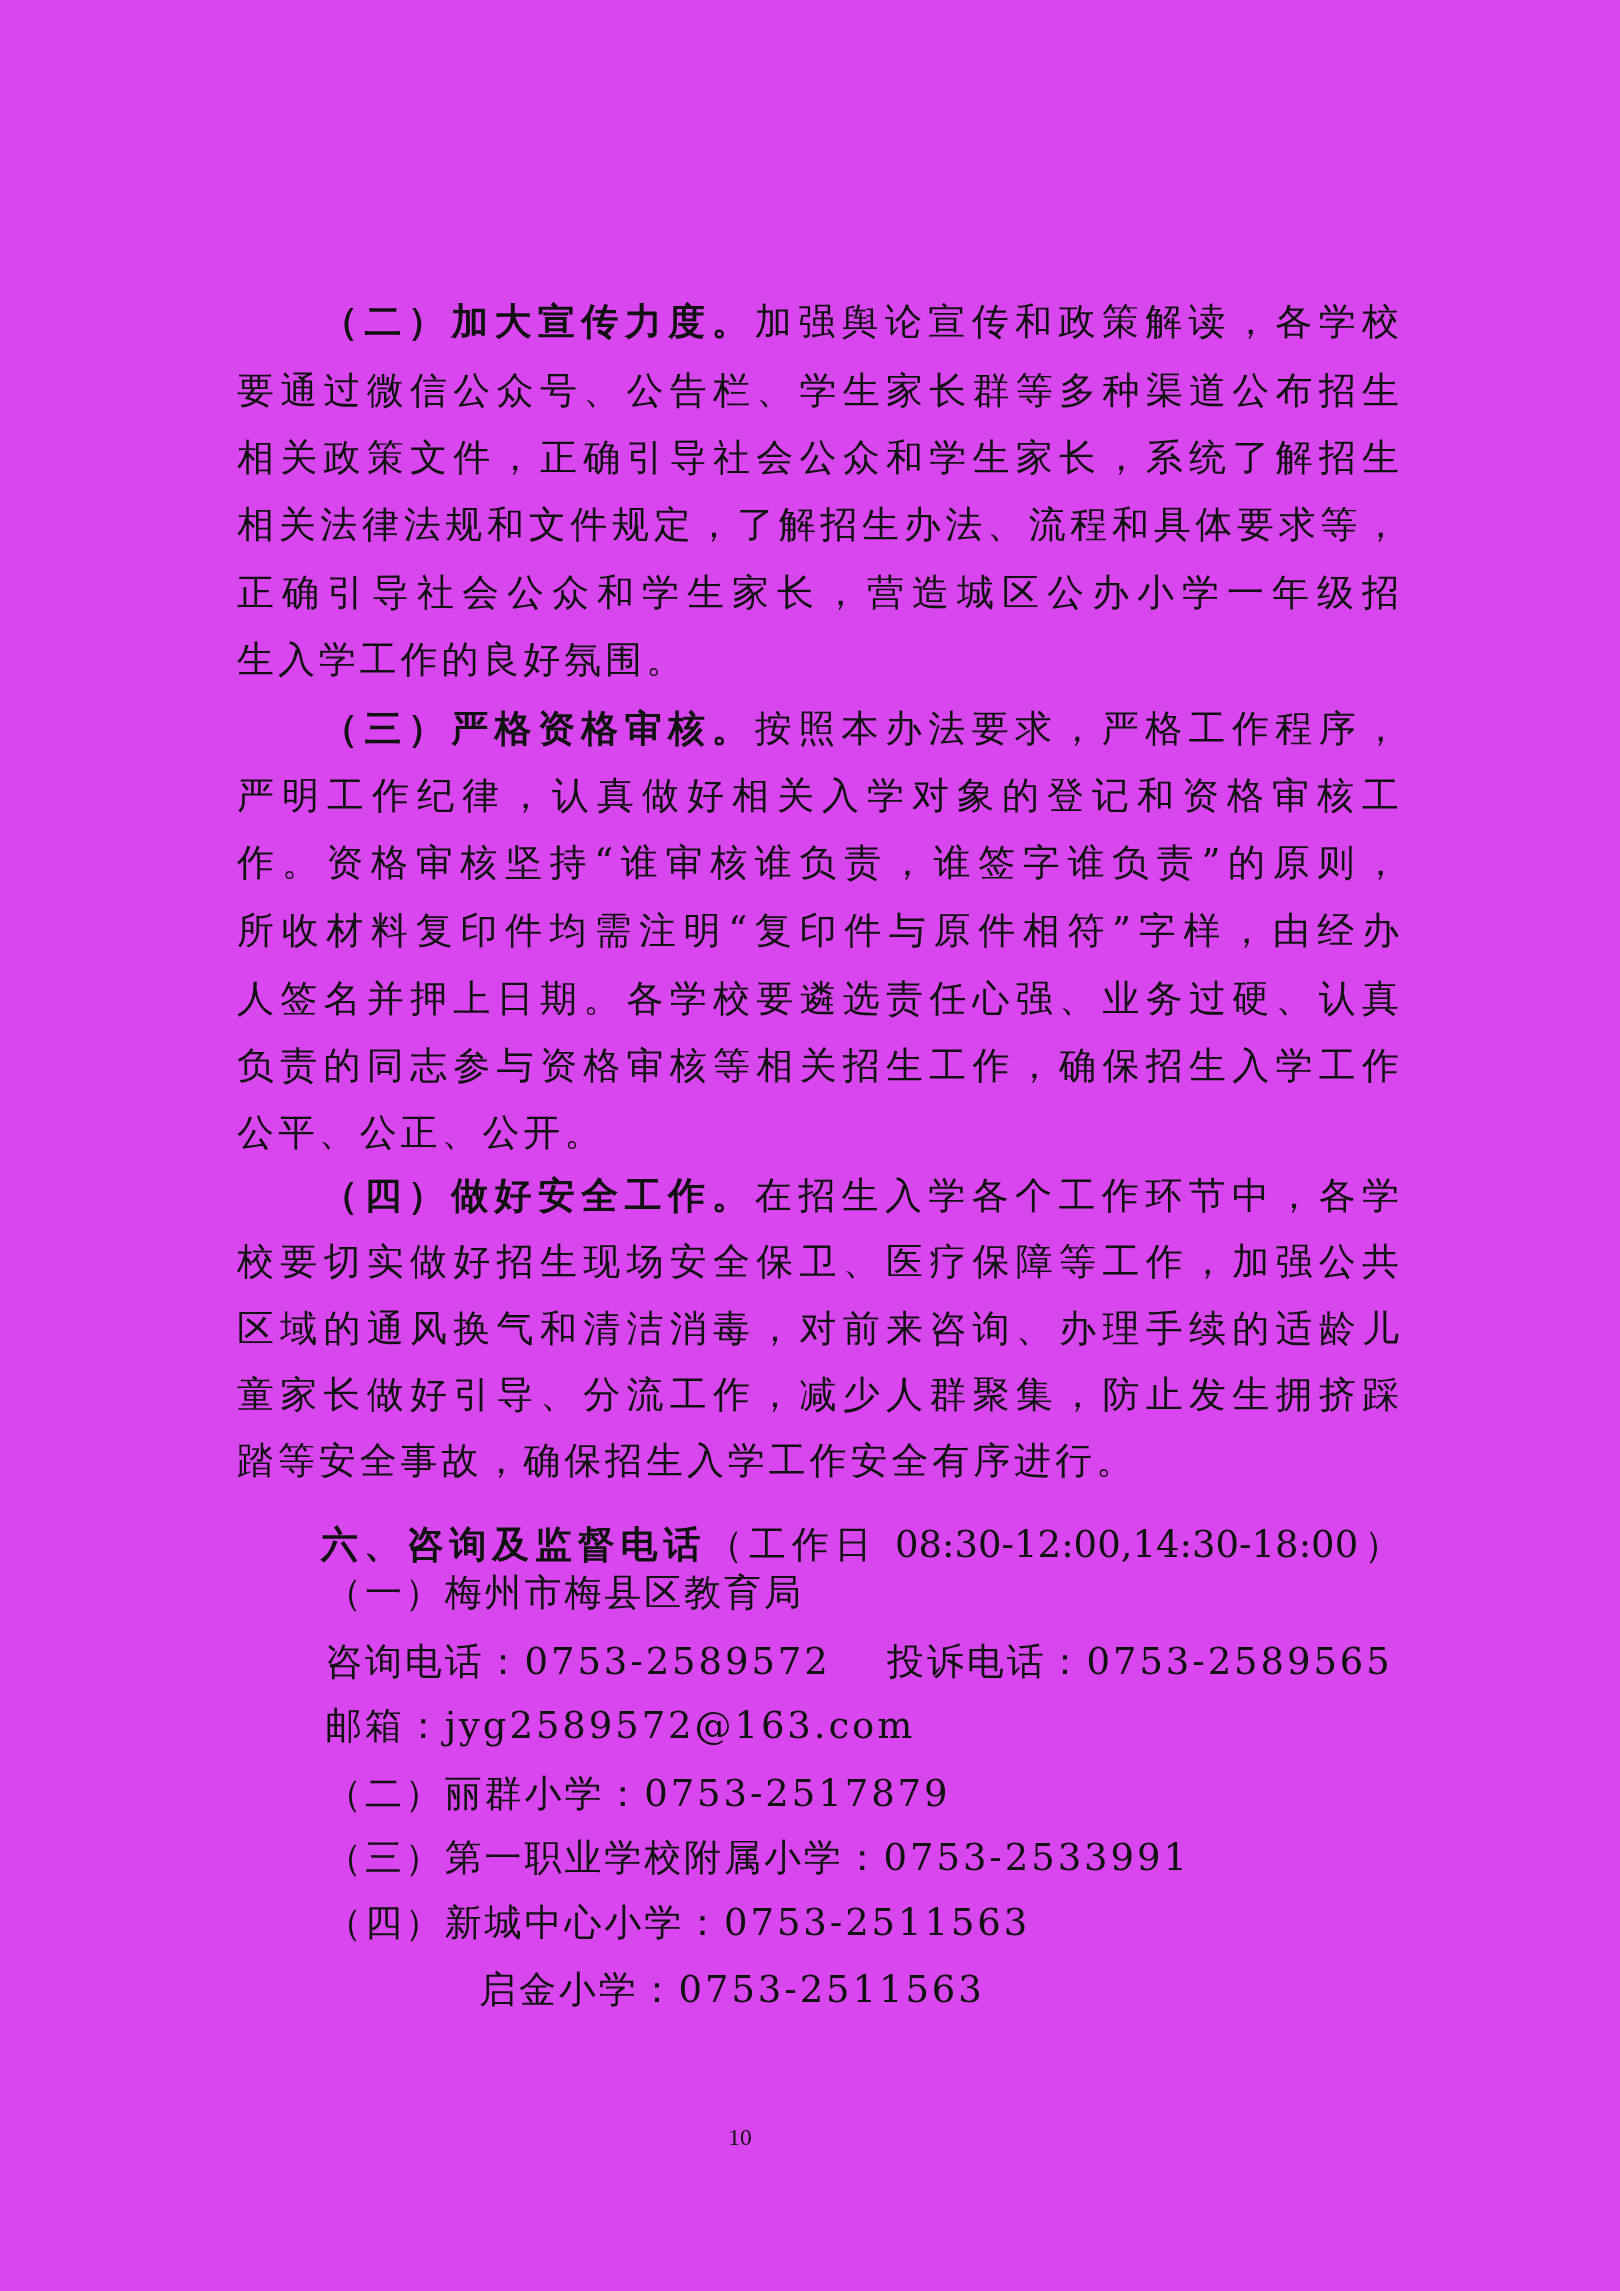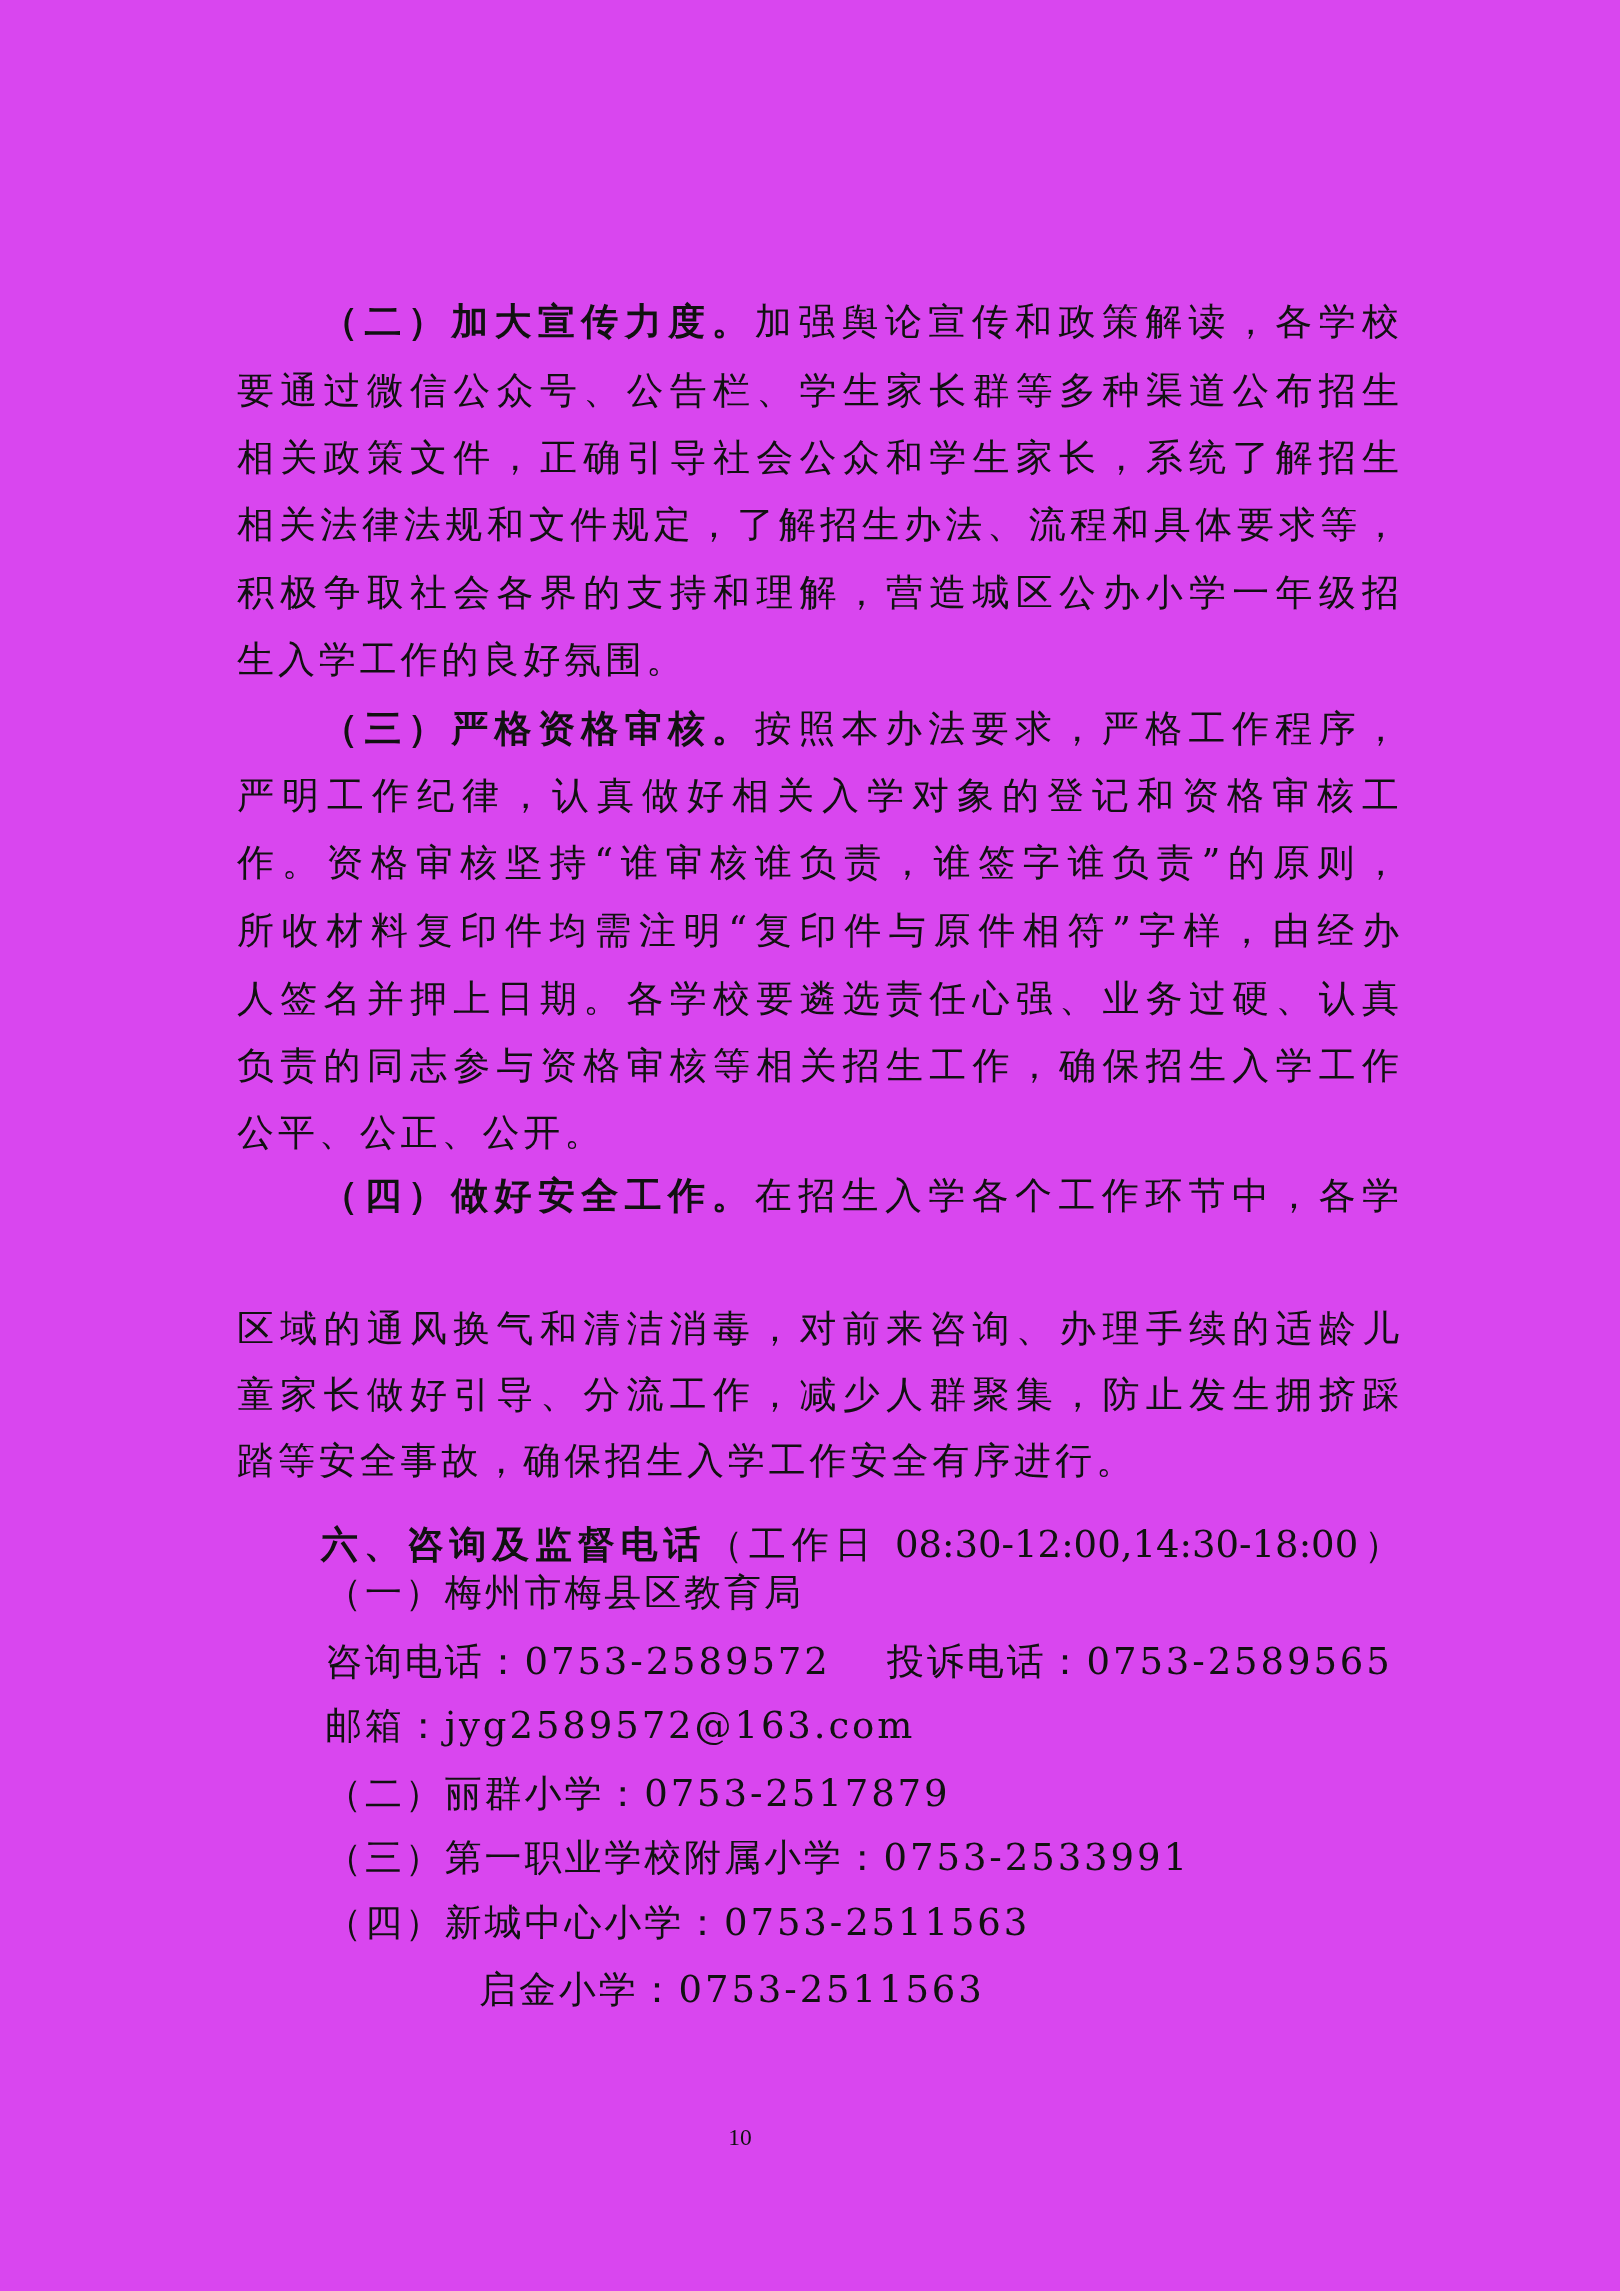--- a/index.html
+++ b/index.html
@@ -22,32 +22,33 @@
 </style>
 </head>
 <body>
 
 <div class="page">
 
   <div class="line first" style="top:299px"><span class="bold">（二）加大宣传力度。</span><span>加强舆论宣传和政策解读，各学校</span></div>
   <div class="line full" style="top:368px">要通过微信公众号、公告栏、学生家长群等多种渠道公布招生</div>
   <div class="line full" style="top:435px">相关政策文件，正确引导社会公众和学生家长，系统了解招生</div>
   <div class="line full" style="top:502px">相关法律法规和文件规定，了解招生办法、流程和具体要求等，</div>
-  <div class="line full" style="top:570px">积极争取社会各界的支持和理解，营造城区公办小学一年级招</div>
+  <div class="line full" style="top:570px">正确引导社会公众和学生家长，营造城区公办小学一年级招</div>
   <div class="line last" style="top:637px">生入学工作的良好氛围。</div>
 
   <div class="line first" style="top:706px"><span class="bold">（三）严格资格审核。</span><span>按照本办法要求，严格工作程序，</span></div>
   <div class="line full" style="top:773px">严明工作纪律，认真做好相关入学对象的登记和资格审核工</div>
   <div class="line full" style="top:840px">作。资格审核坚持“谁审核谁负责，谁签字谁负责”的原则，</div>
   <div class="line full" style="top:908px">所收材料复印件均需注明“复印件与原件相符”字样，由经办</div>
   <div class="line full" style="top:976px">人签名并押上日期。各学校要遴选责任心强、业务过硬、认真</div>
   <div class="line last" style="top:1110px">公平、公正、公开。</div>
   <div class="line full" style="top:1043px">负责的同志参与资格审核等相关招生工作，确保招生入学工作</div>
 
   <div class="line first" style="top:1173px"><span class="bold">（四）做好安全工作。</span><span>在招生入学各个工作环节中，各学</span></div>
+  <div class="line full" style="top:1239px">校要切实做好招生现场安全保卫、医疗保障等工作，加强公共</div>
   <div class="line full" style="top:1306px">区域的通风换气和清洁消毒，对前来咨询、办理手续的适龄儿</div>
   <div class="line full" style="top:1372px">童家长做好引导、分流工作，减少人群聚集，防止发生拥挤踩</div>
   <div class="line last" style="top:1438px">踏等安全事故，确保招生入学工作安全有序进行。</div>
 
   <div class="line heading" style="top:1522px"><span class="h-bold">六、咨询及监督电话</span><span>（工作日 08:30-12:00,14:30-18:00）</span></div>
 
   <div class="line contact-ind" style="top:1570px">（一）梅州市梅县区教育局</div>
   <div class="line contact" style="top:1639px">咨询电话：0753-2589572</div>
   <div class="complaint" style="top:1639px">投诉电话：0753-2589565</div>
   <div class="line contact" style="top:1703px">邮箱：jyg2589572@163.com</div>

